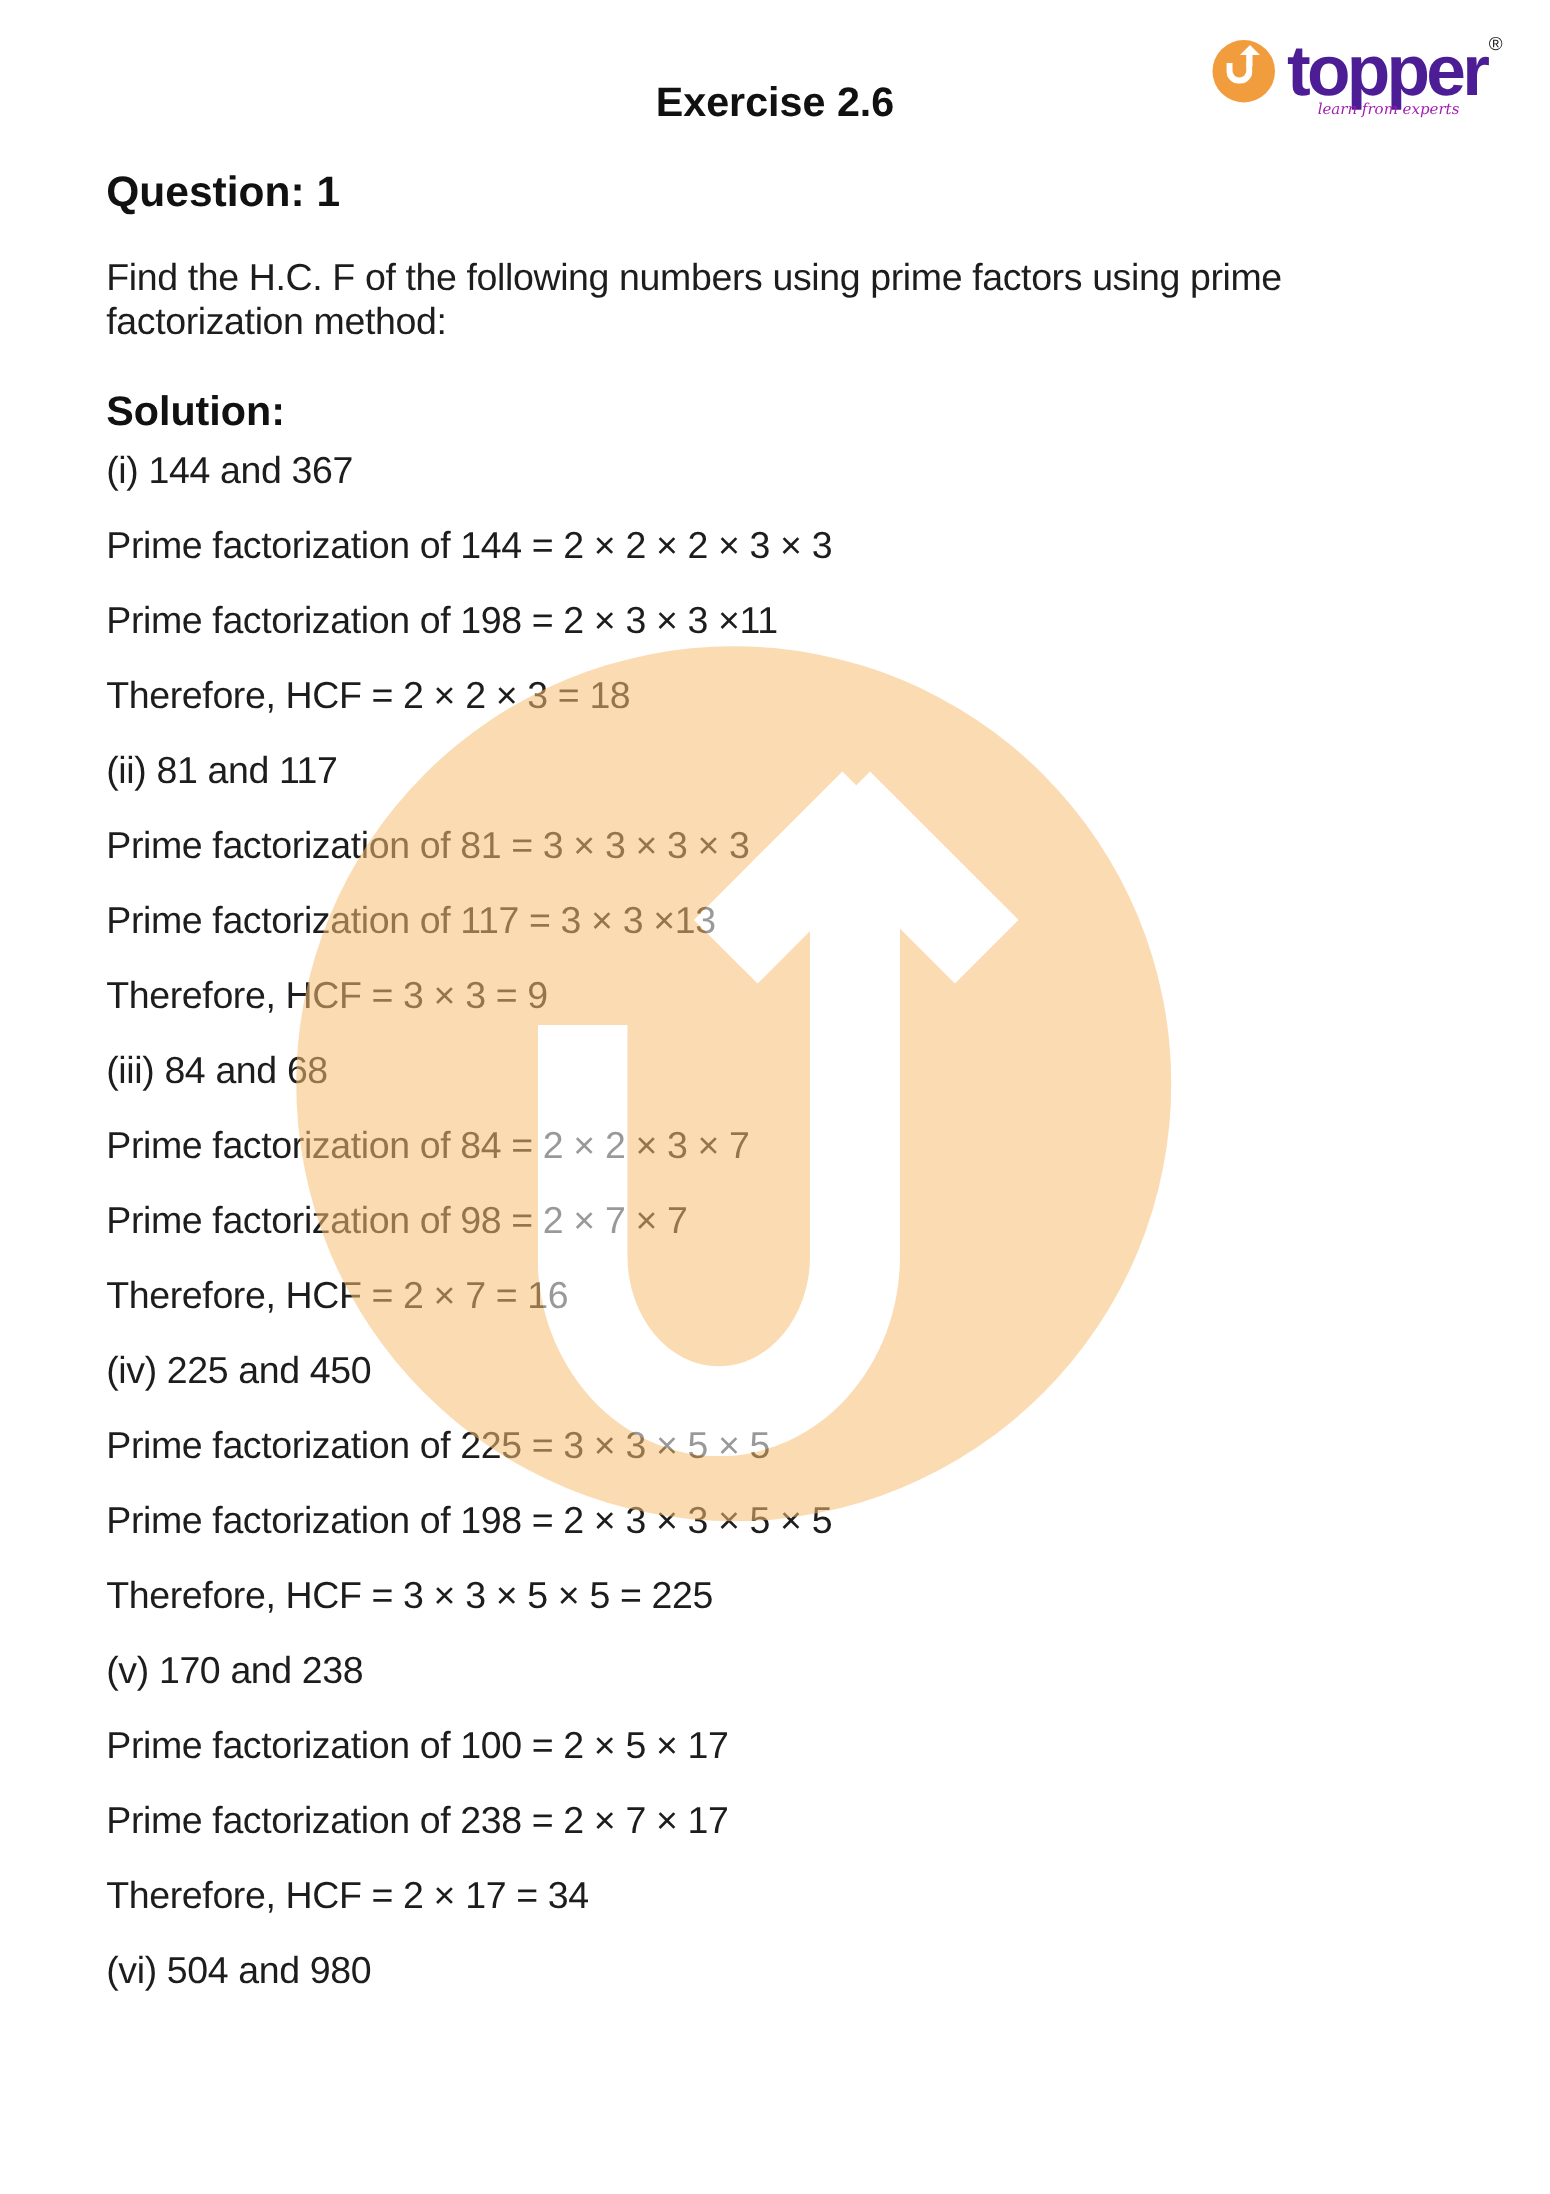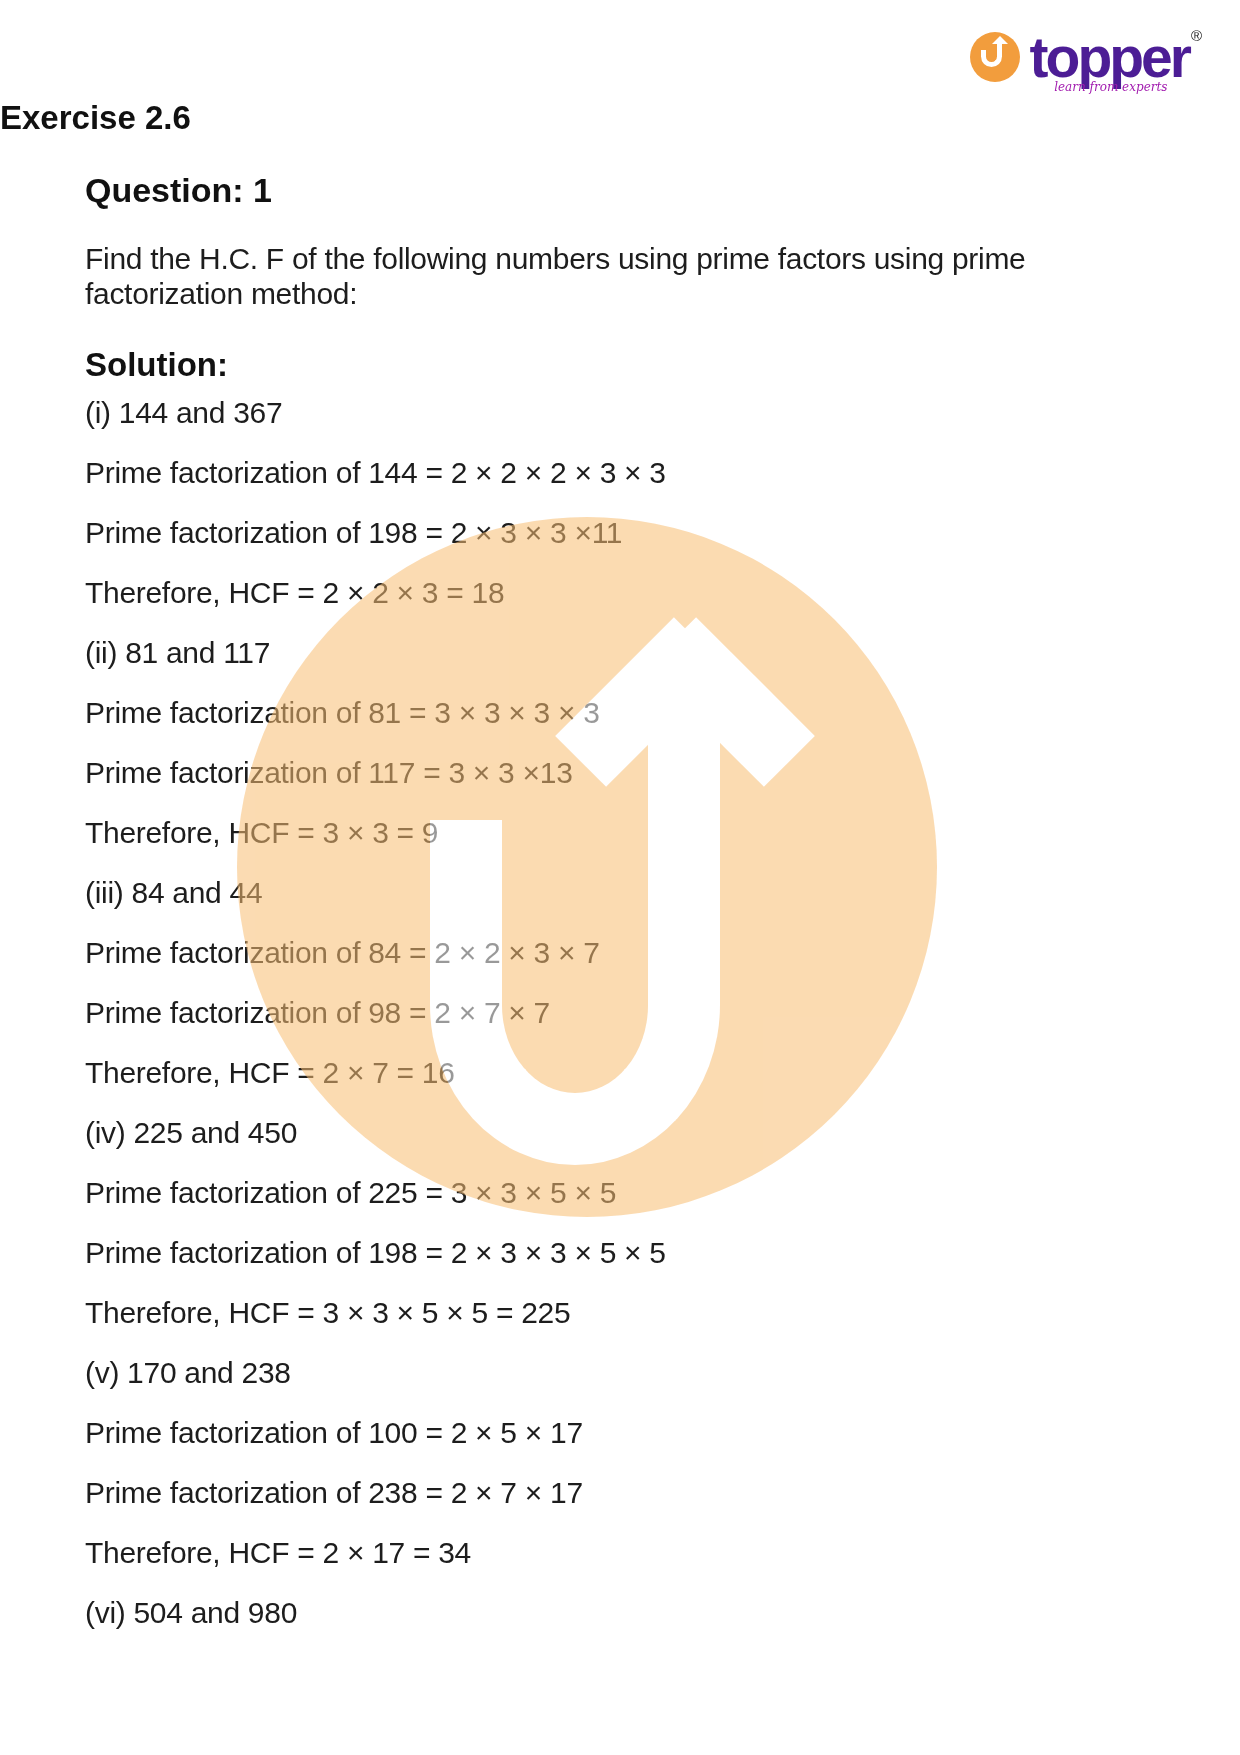--- a/index.html
+++ b/index.html
@@ -61,22 +61,23 @@
     font-size:12px;
     color:#a21caf;
     text-align:center;
     margin-top:-4px;
     padding-right:10px;
   }
 
   
   .exercise-title{
     margin:0;
-    padding-top:100px;
+    padding-top:64px;
     width:100%;
+    text-align:center;
     font-size:33px;
     line-height:36px;
     font-weight:bold;
     color:#111;
   }
   .question-heading{
     margin:36px 0 0 85px;
     font-size:34px;
     line-height:36px;
     font-weight:bold;
@@ -169,21 +170,21 @@
 
   <div class="lines">
       <p class="line">(i) 144 and 367</p>
       <p class="line">Prime factorization of 144 = 2 × 2 × 2 × 3 × 3</p>
       <p class="line">Prime factorization of 198 = 2 × 3 × 3 ×11</p>
       <p class="line">Therefore, HCF = 2 × 2 × 3 = 18</p>
       <p class="line">(ii) 81 and 117</p>
       <p class="line">Prime factorization of 81 = 3 × 3 × 3 × 3</p>
       <p class="line">Prime factorization of 117 = 3 × 3 ×13</p>
       <p class="line">Therefore, HCF = 3 × 3 = 9</p>
-      <p class="line">(iii) 84 and 44</p>
+      <p class="line">(iii) 84 and 68</p>
       <p class="line">Prime factorization of 84 = 2 × 2 × 3 × 7</p>
       <p class="line">Prime factorization of 98 = 2 × 7 × 7</p>
       <p class="line">Therefore, HCF = 2 × 7 = 16</p>
       <p class="line">(iv) 225 and 450</p>
       <p class="line">Prime factorization of 225 = 3 × 3 × 5 × 5</p>
       <p class="line">Prime factorization of 198 = 2 × 3 × 3 × 5 × 5</p>
       <p class="line">Therefore, HCF = 3 × 3 × 5 × 5 = 225</p>
       <p class="line">(v) 170 and 238</p>
       <p class="line">Prime factorization of 100 = 2 × 5 × 17</p>
       <p class="line">Prime factorization of 238 = 2 × 7 × 17</p>

